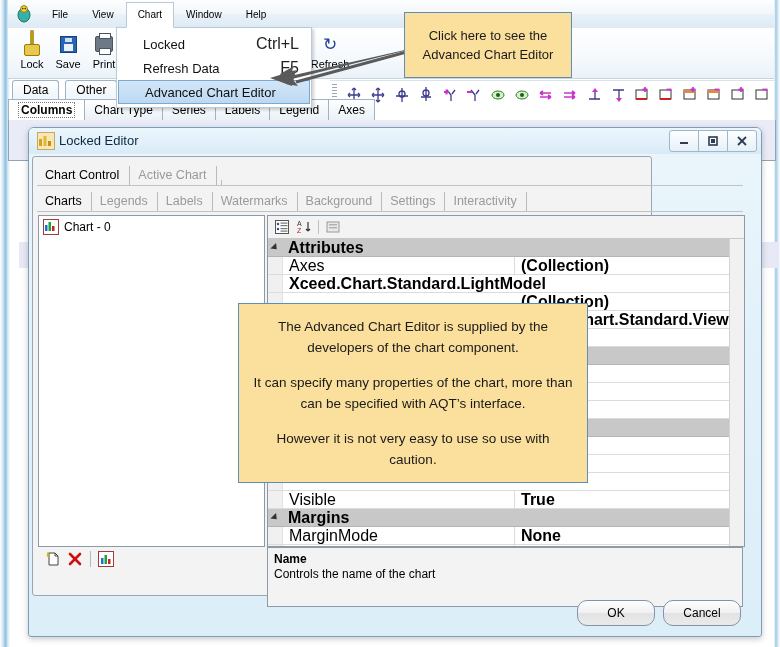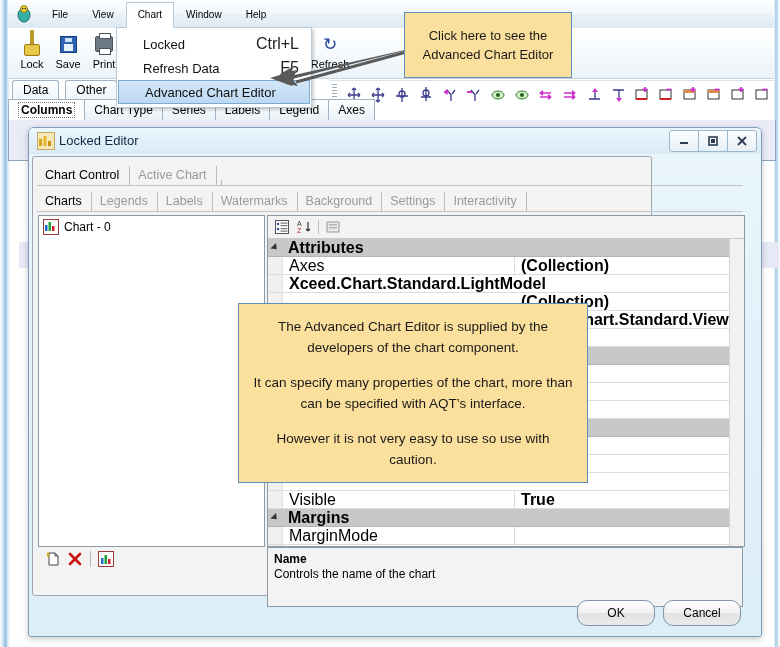--- a/index.html
+++ b/index.html
@@ -616,20 +616,21 @@
           <div class="pgrow cat">
             <span class="gutter">
               <span class="tri"></span>
             </span>
             <span class="pname">Margins</span>
             <span class="pval"></span>
           </div>
           <div class="pgrow">
             <span class="gutter"></span>
             <span class="pname">MarginMode</span>
+            <span class="pval">None</span>
           </div>
           <div class="pgrow">
             <span class="gutter"></span>
             <span class="pname">Margins</span>
             <span class="pval">{X=-10,Y=-5,Width=100,Height=100}</span>
           </div>
         </div>
       <div id="pg-scroll"></div>
     </div>
 

